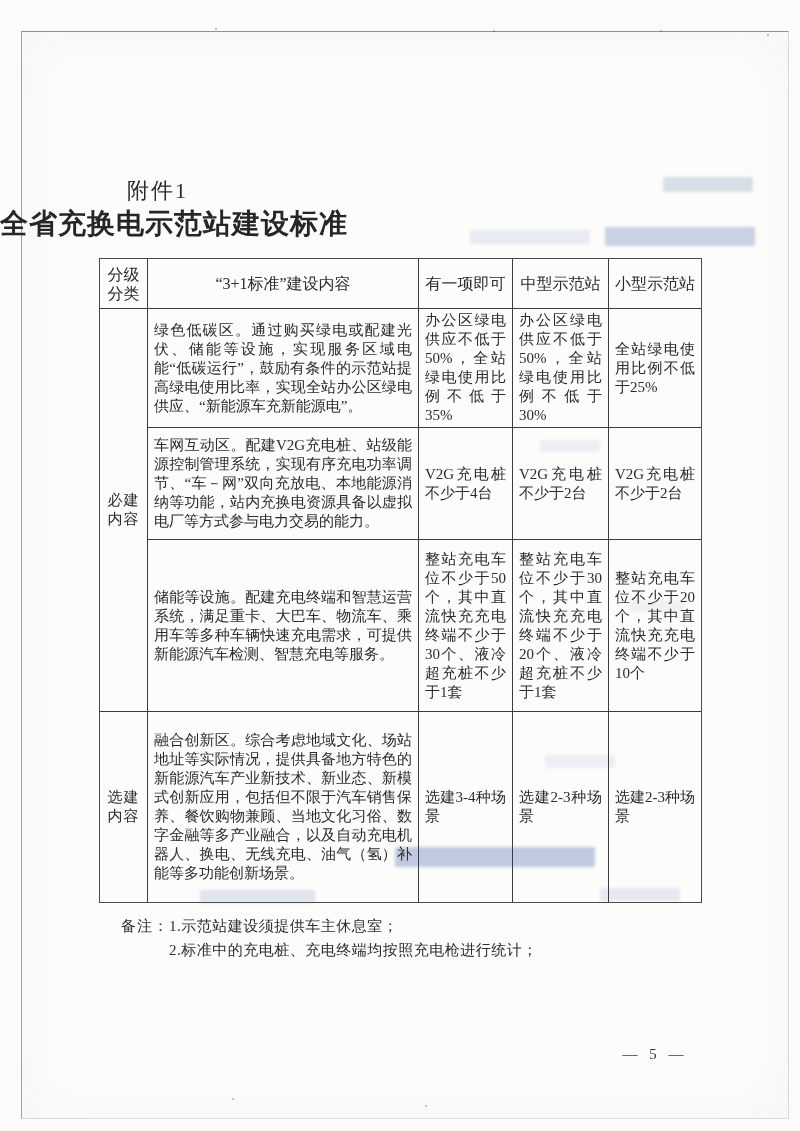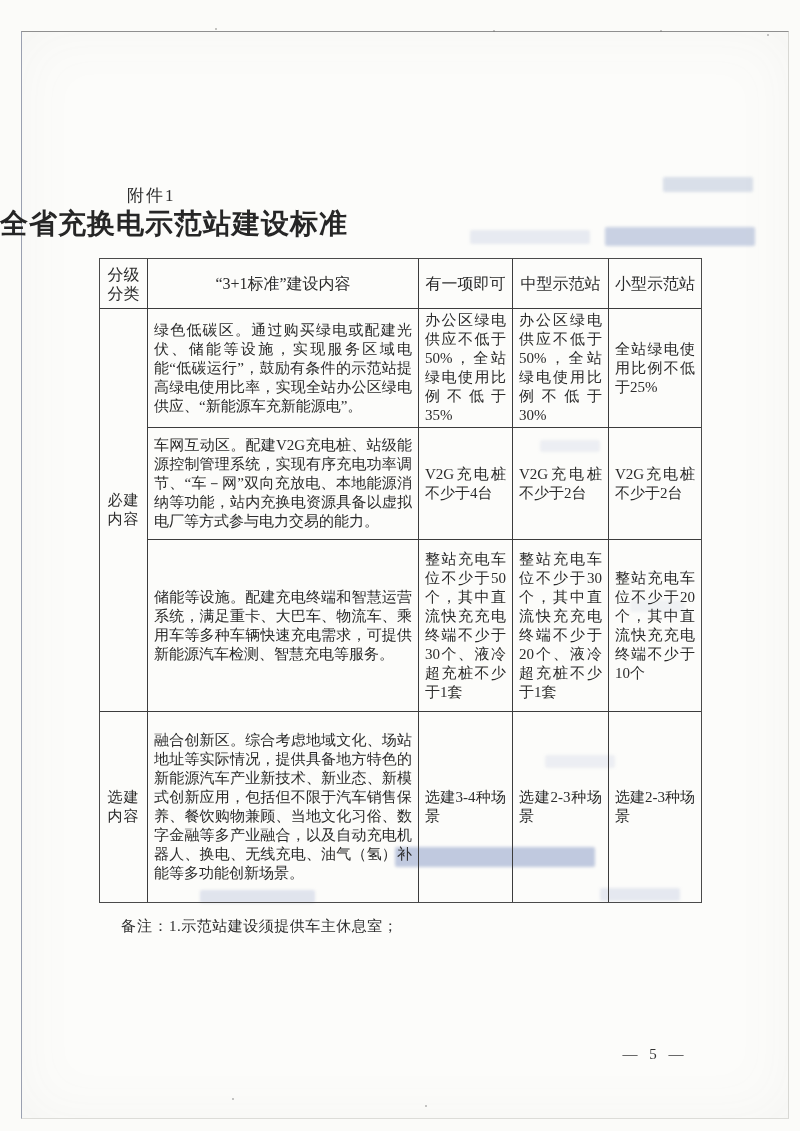--- a/index.html
+++ b/index.html
@@ -16,21 +16,21 @@
     border-top:1px solid #8f8f8f;
     border-left:1px solid #9aa0b0;
     border-right:1px solid #d8d8d4;
     border-bottom:1px solid #dcdcd8;
     box-shadow:inset 0 0 60px rgba(120,120,110,.05);
   }
   .speck{position:absolute;width:2px;height:2px;background:#777;opacity:.55;border-radius:50%;}
   
   .bleed{position:absolute;filter:blur(1.5px);border-radius:2px;pointer-events:none;}
   .content{position:absolute;inset:0;}
-  .attachment{position:absolute;left:127px;top:184px;font-size:17px;letter-spacing:2px;}
+  .attachment{position:absolute;left:127px;top:176px;font-size:22px;letter-spacing:2px;}
   .doc-title{
     position:absolute;left:0;top:205px;width:800px;
     font-size:28px;font-weight:700;letter-spacing:1px;color:#262626;
   }
   table.std{
     position:absolute;left:99px;top:258px;width:602px;
     border-collapse:collapse;table-layout:fixed;
     font-size:15px;line-height:19px;color:#2b2b2b;
   }
   table.std col.c1{width:48px;} table.std col.c2{width:271px;}
@@ -120,18 +120,19 @@
       <td class="req">选建2-3种场景</td>
       <td class="req">选建2-3种场景</td>
     </tr>
   </tbody>
     </table>
 
   <div class="notes">
     <span class="lbl">备注：</span>
     <div class="items">
       <div>1.示范站建设须提供车主休息室；</div>
+      <div>2.标准中的充电桩、充电终端均按照充电枪进行统计；</div>
     </div>
   </div>
 
   <div class="pageno">— 5 —</div>
 
 </div>
 
 </body></html>

